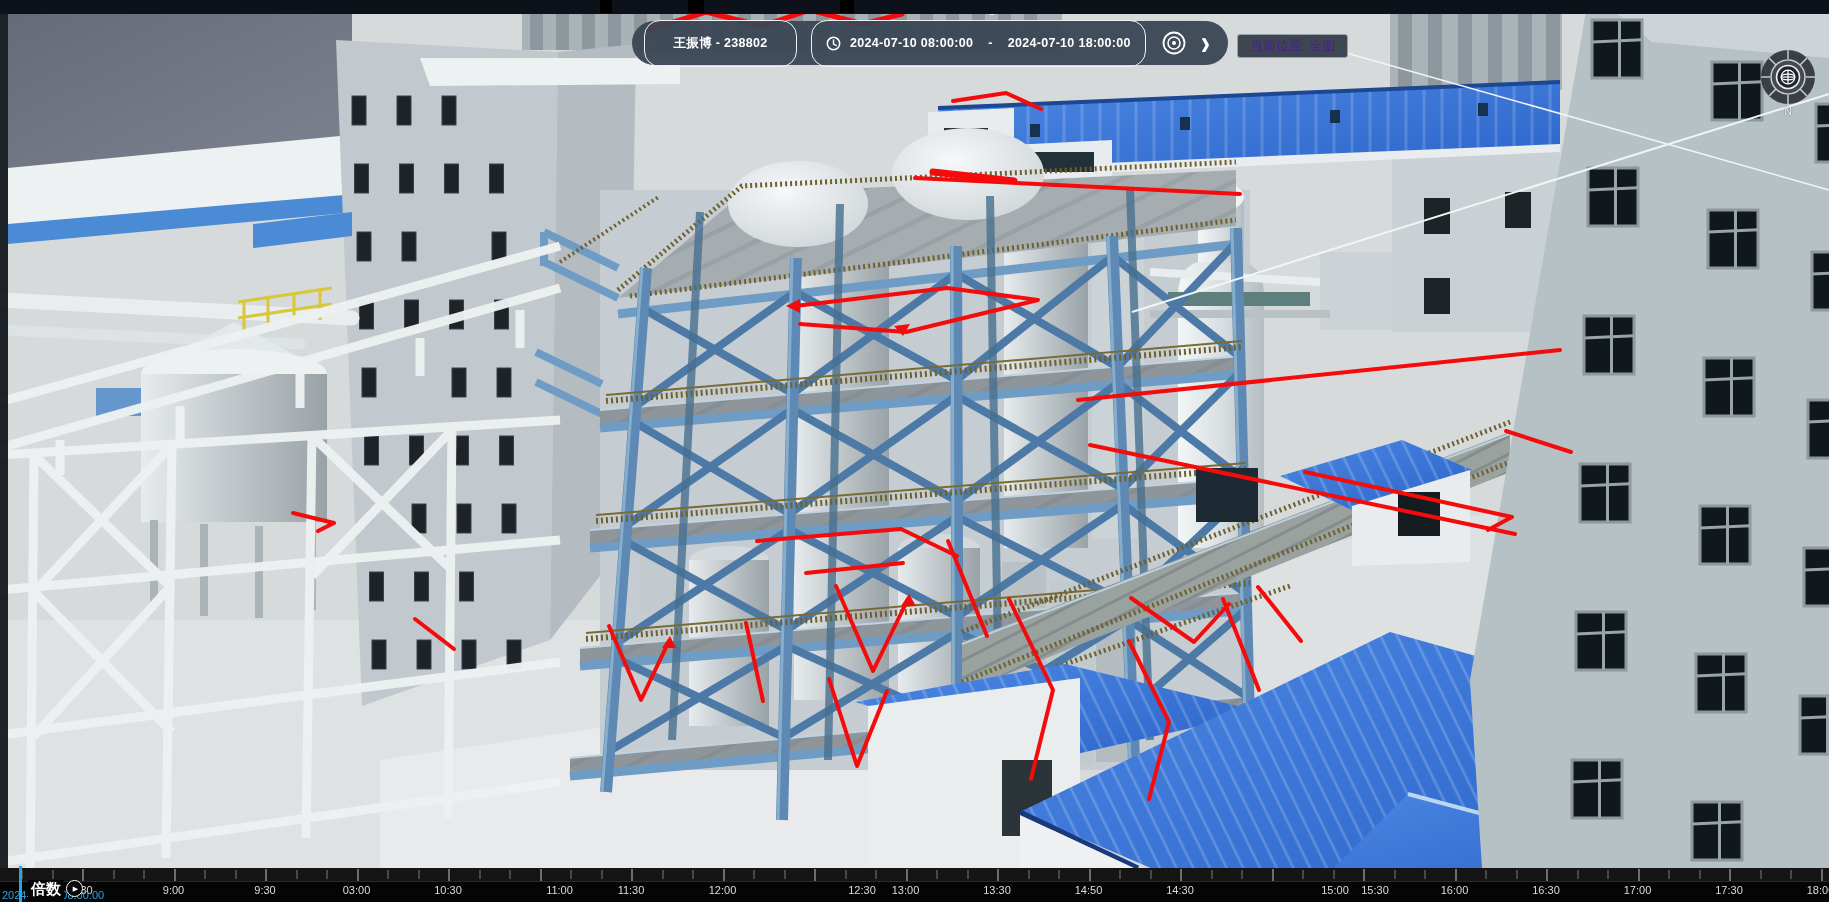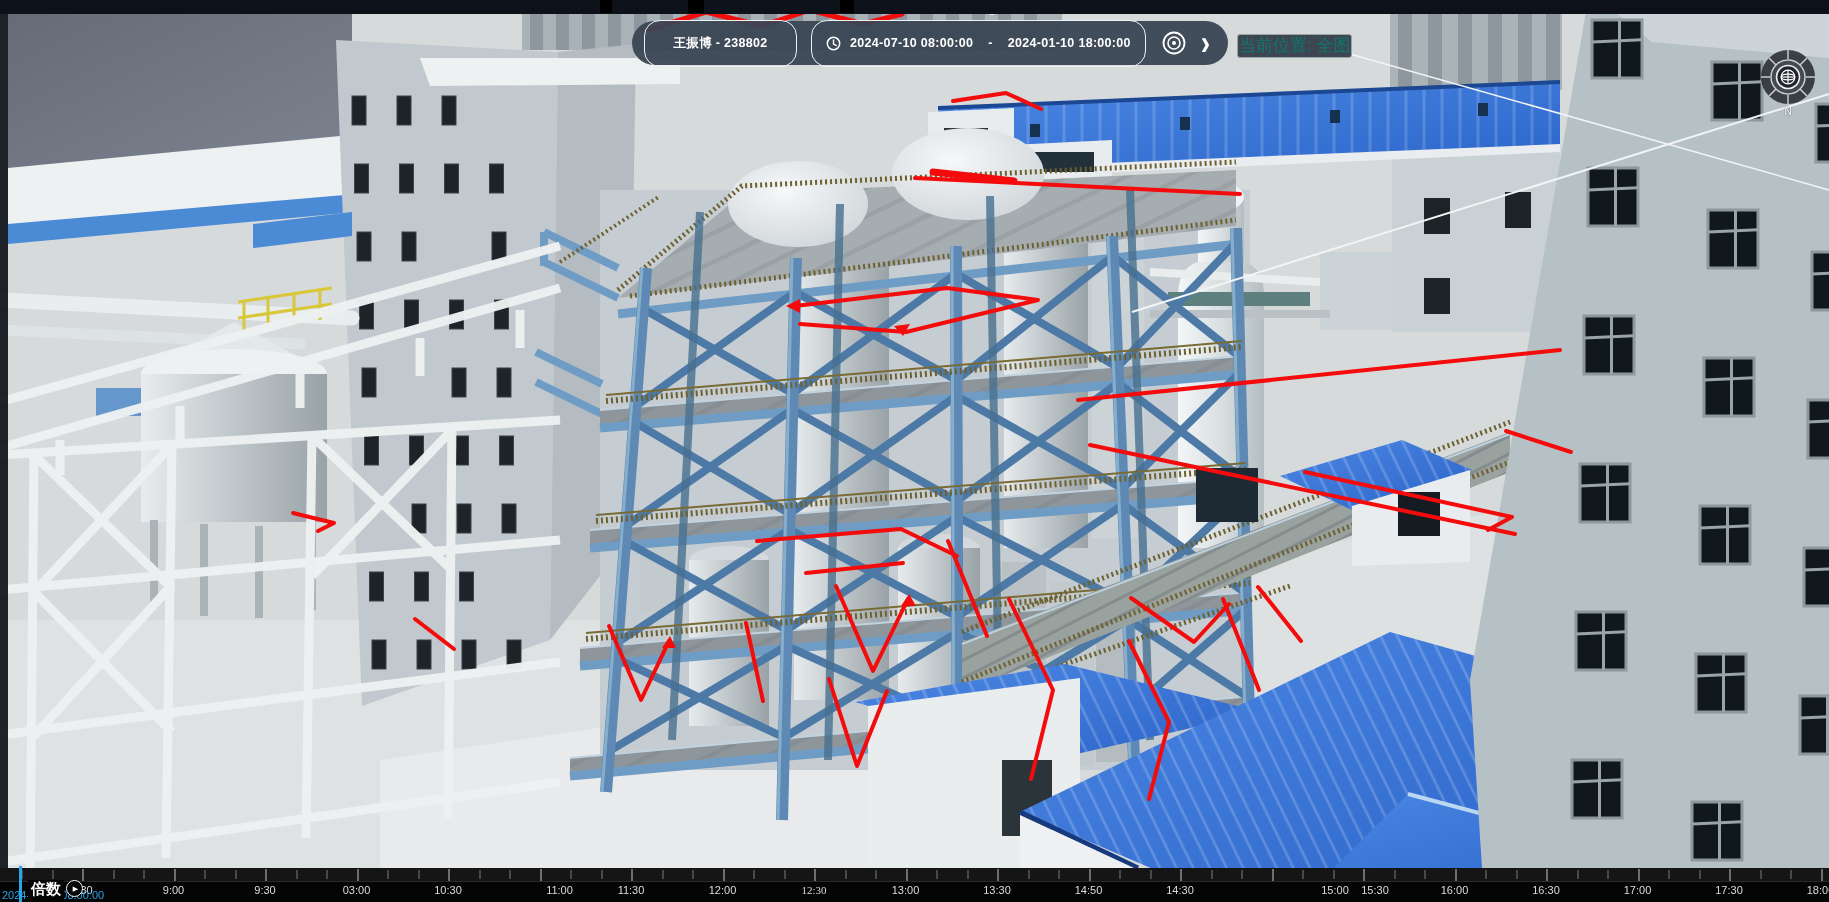--- a/index.html
+++ b/index.html
@@ -15,22 +15,22 @@
     align-items:center;justify-content:center;color:#fff;font-size:12.5px;font-weight:bold;
     padding:0 14px;white-space:nowrap;letter-spacing:.3px;cursor:pointer;}
   .pill.person{width:158px;}
   .pill.time{gap:9px;}
   .iconbtn{width:30px;height:30px;display:flex;align-items:center;justify-content:center;cursor:pointer;}
   .chev{color:#fff;font-size:28px;line-height:26px;font-weight:bold;transform:scaleY(1.25);cursor:pointer;
     padding:0 2px;margin-left:-4px;}
 
   
   .loc-badge{position:absolute;left:1237px;top:34px;z-index:20;background:rgba(40,49,62,.88);
-    border:1px solid #9aa3ab;border-radius:3px;color:#0f766e;font-size:17px;line-height:16px;
-    padding:3px 1px;white-space:nowrap;}
+    border:1px solid #9aa3ab;border-radius:3px;color:#4c1d95;font-size:13px;line-height:16px;
+    padding:3px 12px;white-space:nowrap;}
 
   
   .compass{position:absolute;left:1757px;top:46px;width:62px;height:74px;z-index:20;cursor:pointer;}
   .compass .nlab{position:absolute;left:0;right:0;top:60px;text-align:center;color:#f2f5f6;
     font-size:10px;text-shadow:0 0 2px #555;}
 
   
   .bottombar{position:absolute;left:0;top:868px;width:1829px;height:34px;background:#050505;z-index:30;}
   .tickstrip{position:absolute;left:0;top:0;width:100%;height:14px;background:#151515;border-bottom:1px solid #2a2a2a;cursor:pointer;}
   .tick{position:absolute;top:2px;width:2px;height:9px;background:#484848;}
@@ -504,21 +504,21 @@
     <div class="pill person">
       <span>王振博 - 238802</span>
     </div>
     <div class="pill time">
       <svg width="15" height="15" viewBox="0 0 15 15">
         <circle cx="7.5" cy="7.5" r="6.2" fill="none" stroke="#fff" stroke-width="1.5"></circle>
         <path d="M7.5,4 L7.5,8 L10.2,9.4" fill="none" stroke="#fff" stroke-width="1.4" stroke-linecap="round"></path>
       </svg>
       <span>2024-07-10 08:00:00</span>
       <span style="padding:0 6px;">-</span>
-      <span>2024-01-10 18:00:00</span>
+      <span>2024-07-10 18:00:00</span>
     </div>
     <div class="iconbtn">
       <svg width="26" height="26" viewBox="0 0 26 26">
         <circle cx="13" cy="13" r="10.5" fill="none" stroke="#fff" stroke-width="1.8"></circle>
         <circle cx="13" cy="13" r="6" fill="none" stroke="#fff" stroke-width="1.6"></circle>
         <circle cx="13" cy="13" r="2" fill="#fff"></circle>
       </svg>
     </div>
     <div class="chev">›</div>
   </div>
@@ -635,21 +635,21 @@
       </div>
     <div id="tl-labels">
         <div class="tl-label" style="left: 82px;">8:30</div>
         <div class="tl-label" style="left: 173.5px;">9:00</div>
         <div class="tl-label" style="left: 265px; text-align: center;">9:30</div>
         <div class="tl-label" style="left: 356.5px;">03:00</div>
         <div class="tl-label" style="left: 448px;">10:30</div>
         <div class="tl-label" style="left: 539.5px; margin-left: 20px;">11:00</div>
         <div class="tl-label" style="left: 631px;">11:30</div>
         <div class="tl-label" style="left: 722.5px;">12:00</div>
-        <div class="tl-label" style="left: 814px; font-family: Liberation Serif, serif;">12:30</div>
+        <div class="tl-label" style="left: 862px;">12:30</div>
         <div class="tl-label" style="left: 905.5px;">13:00</div>
         <div class="tl-label" style="left: 997px;">13:30</div>
         <div class="tl-label" style="left: 1088.5px;">14:50</div>
         <div class="tl-label" style="left: 1180px;">14:30</div>
         <div class="tl-label" style="left: 1335px;">15:00</div>
         <div class="tl-label" style="left: 1363px; margin-left: 12px;">15:30</div>
         <div class="tl-label" style="left: 1454.5px;">16:00</div>
         <div class="tl-label" style="left: 1546px;">16:30</div>
         <div class="tl-label" style="left: 1637.5px;">17:00</div>
         <div class="tl-label" style="left: 1729px;">17:30</div>

